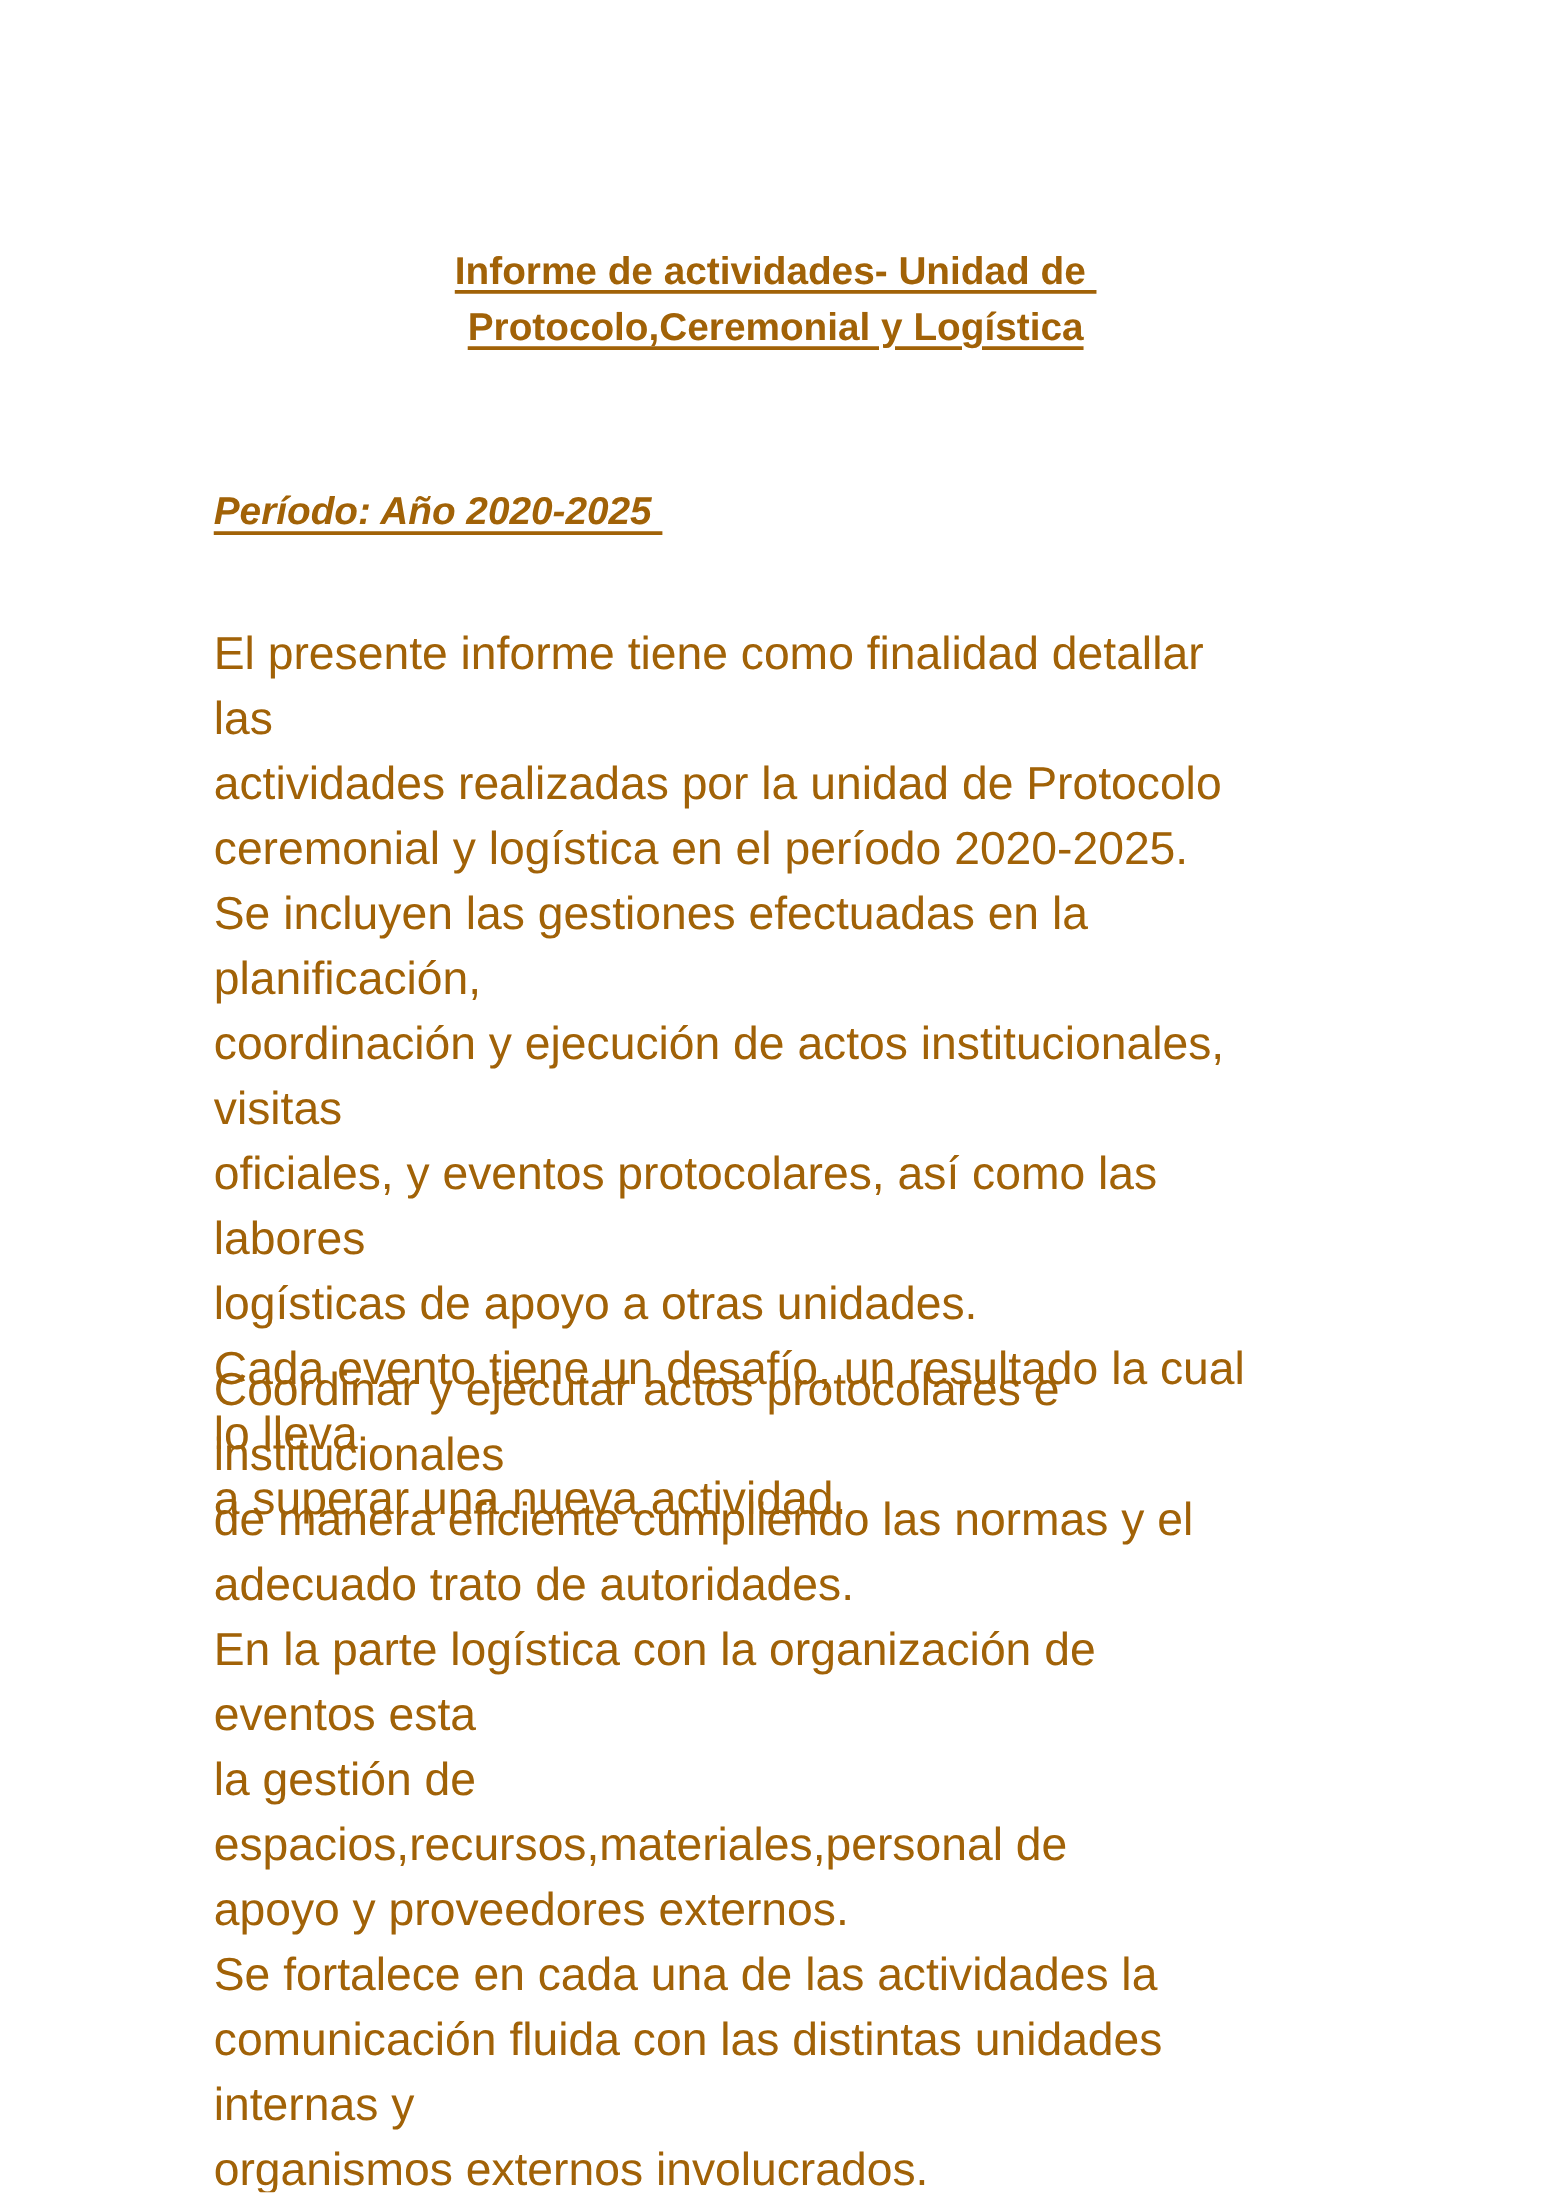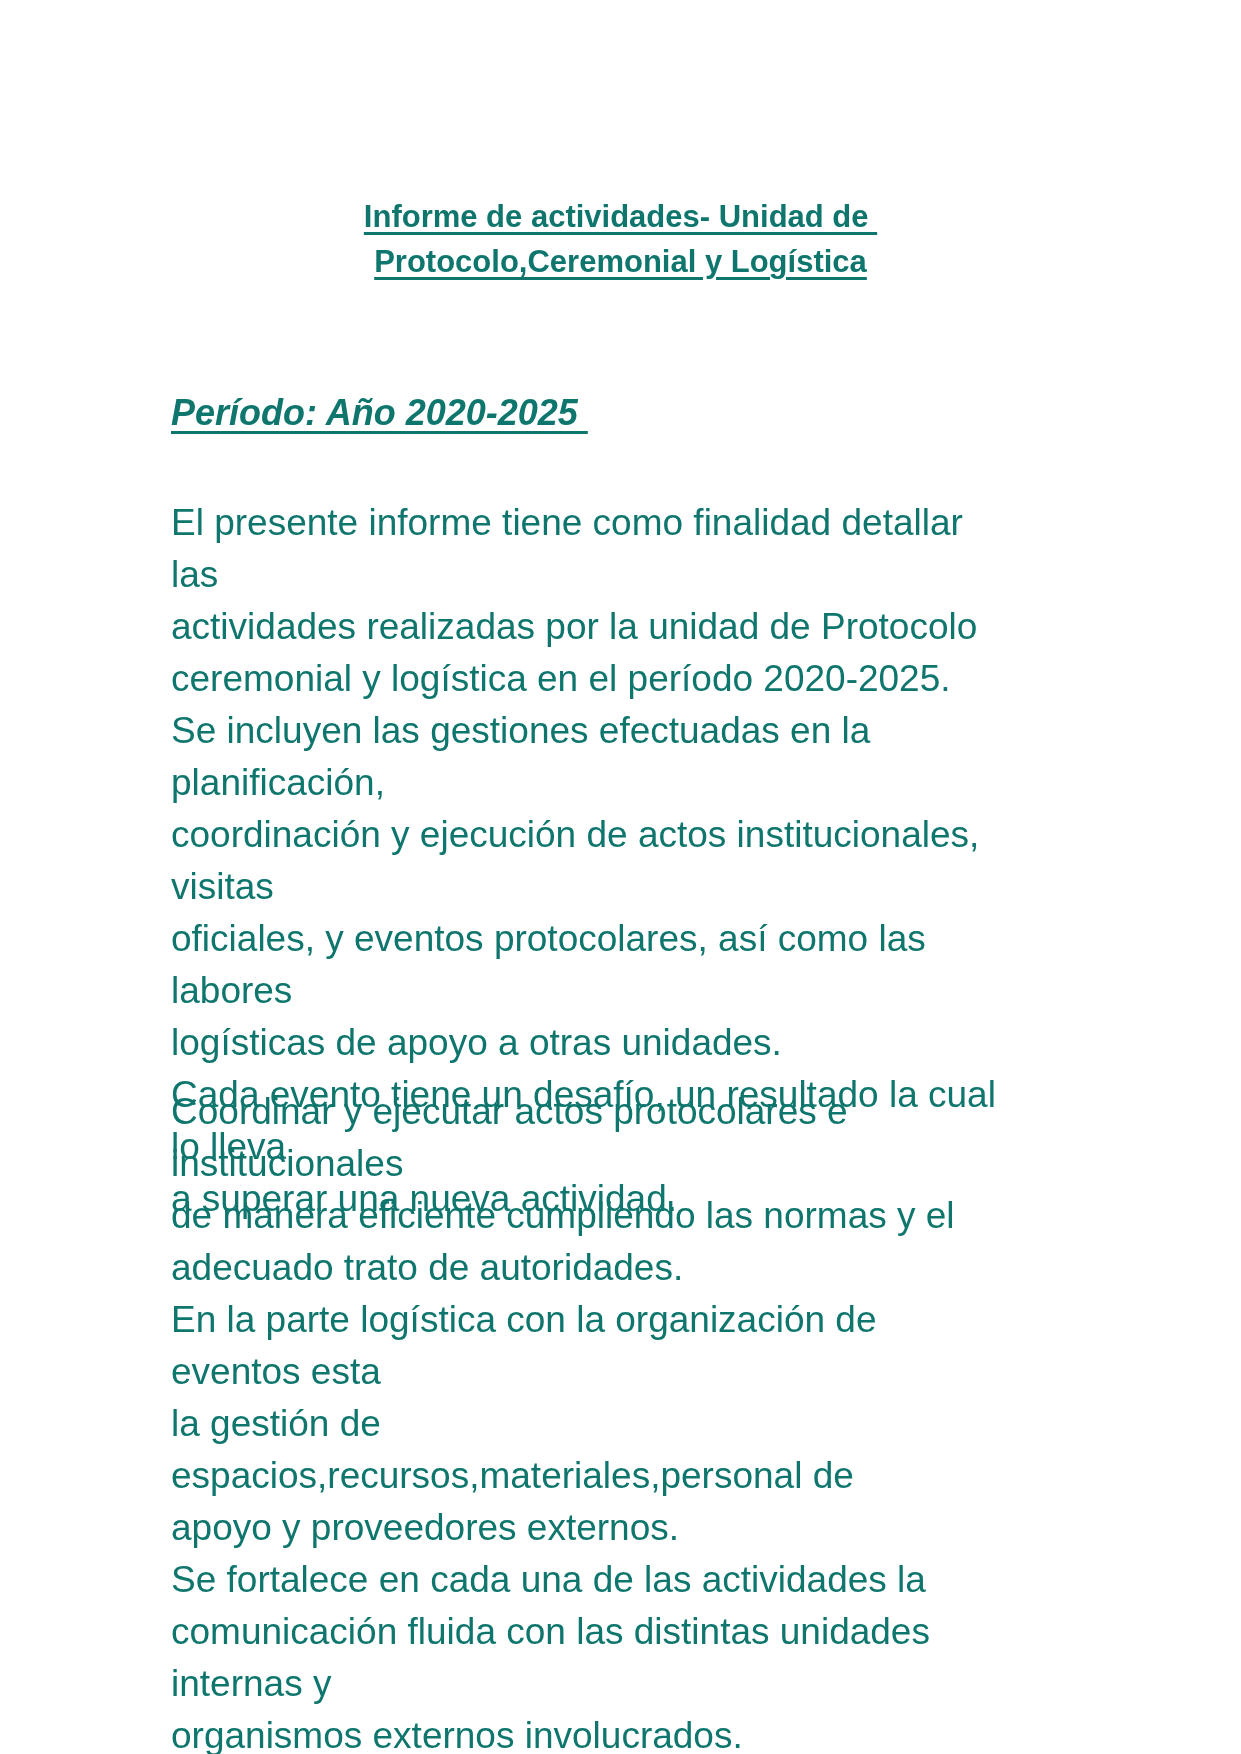--- a/index.html
+++ b/index.html
@@ -5,21 +5,21 @@
   html, body {
     margin: 0;
     padding: 0;
     background: #ffffff;
   }
   .page {
     position: relative;
     width: 1241px;
     height: 1754px;
     background: #ffffff;
-    color: #0f766e;
+    color: #a16207;
     font-family: "Liberation Sans", "DejaVu Sans", sans-serif;
     overflow: hidden;
   }
   .doc-title {
     position: absolute;
     top: 173px;
     left: 0;
     width: 1241px;
     text-align: center;
     font-size: 31px;
@@ -27,21 +27,21 @@
     line-height: 45px;
     white-space: pre-line;
     text-decoration: underline;
     text-decoration-thickness: 3px;
     text-underline-offset: 5px;
   }
   .section-heading {
     position: absolute;
     left: 171px;
     width: 900px;
-    font-size: 36px;
+    font-size: 31px;
     font-weight: bold;
     font-style: italic;
     line-height: 50px;
     white-space: pre-line;
     text-decoration: underline;
     text-decoration-thickness: 3px;
     text-underline-offset: 6px;
   }
   .heading-periodo { top: 358px; }
   .heading-objetivos { top: 901px; }

